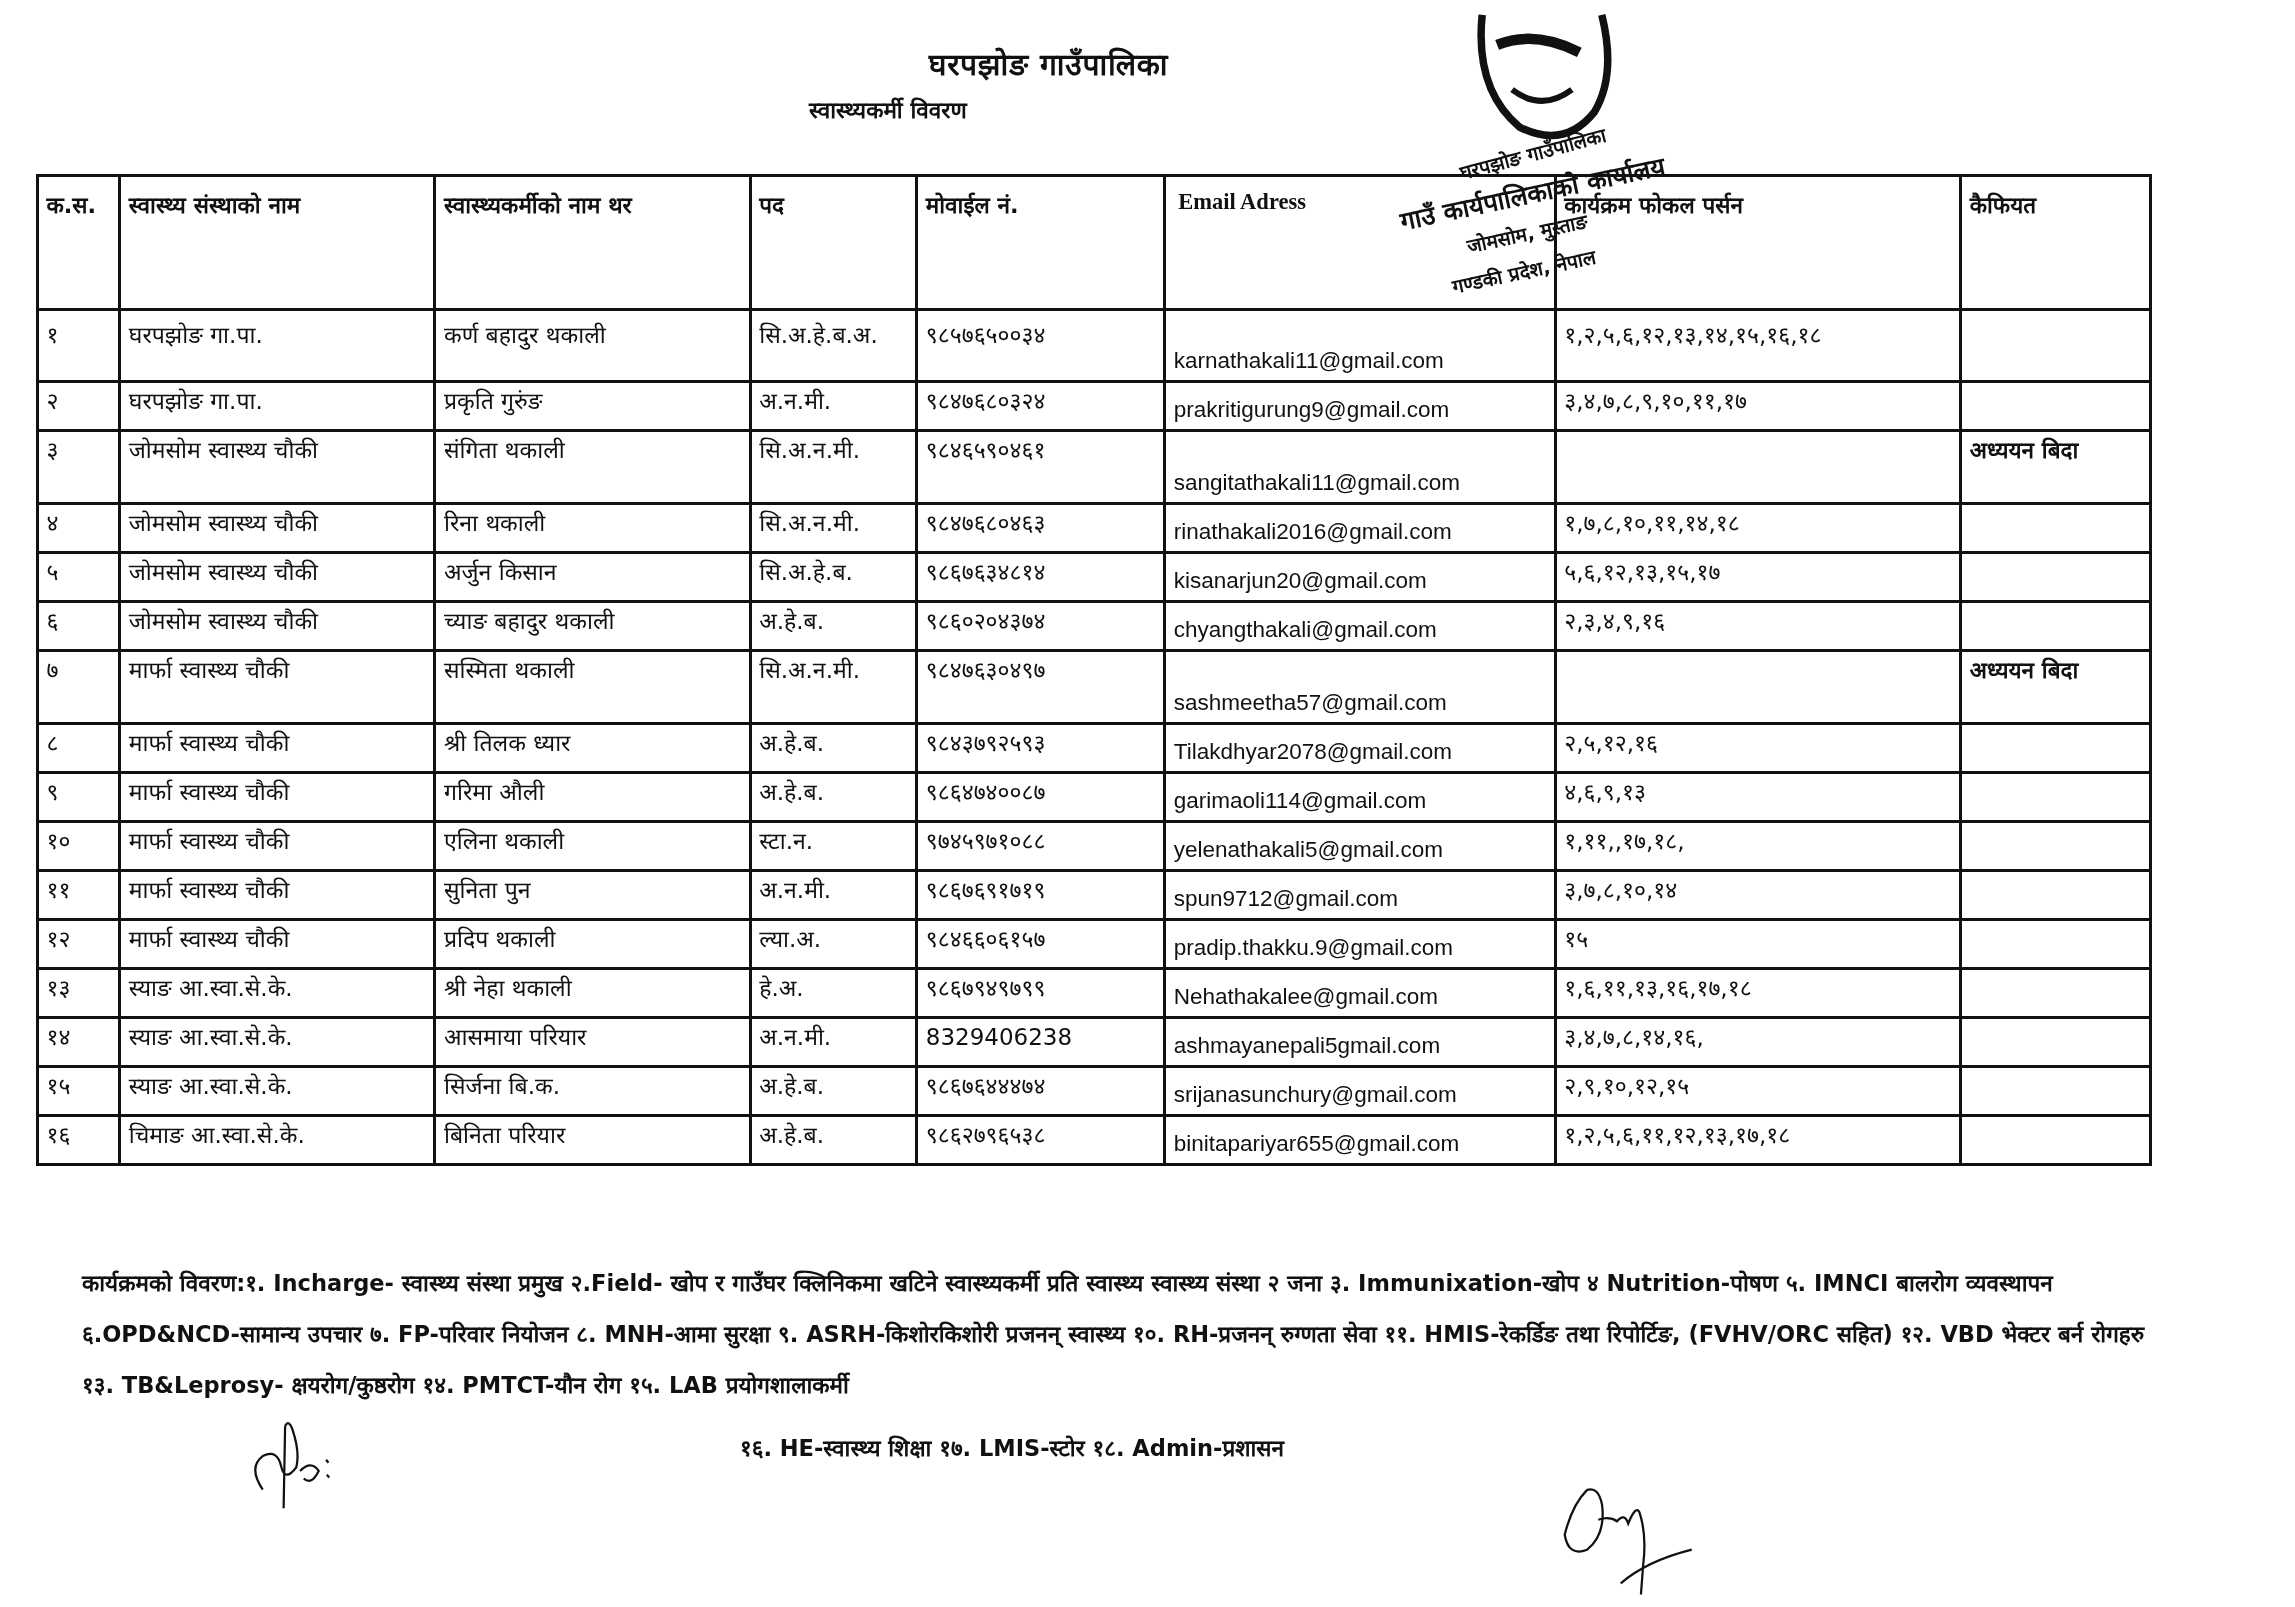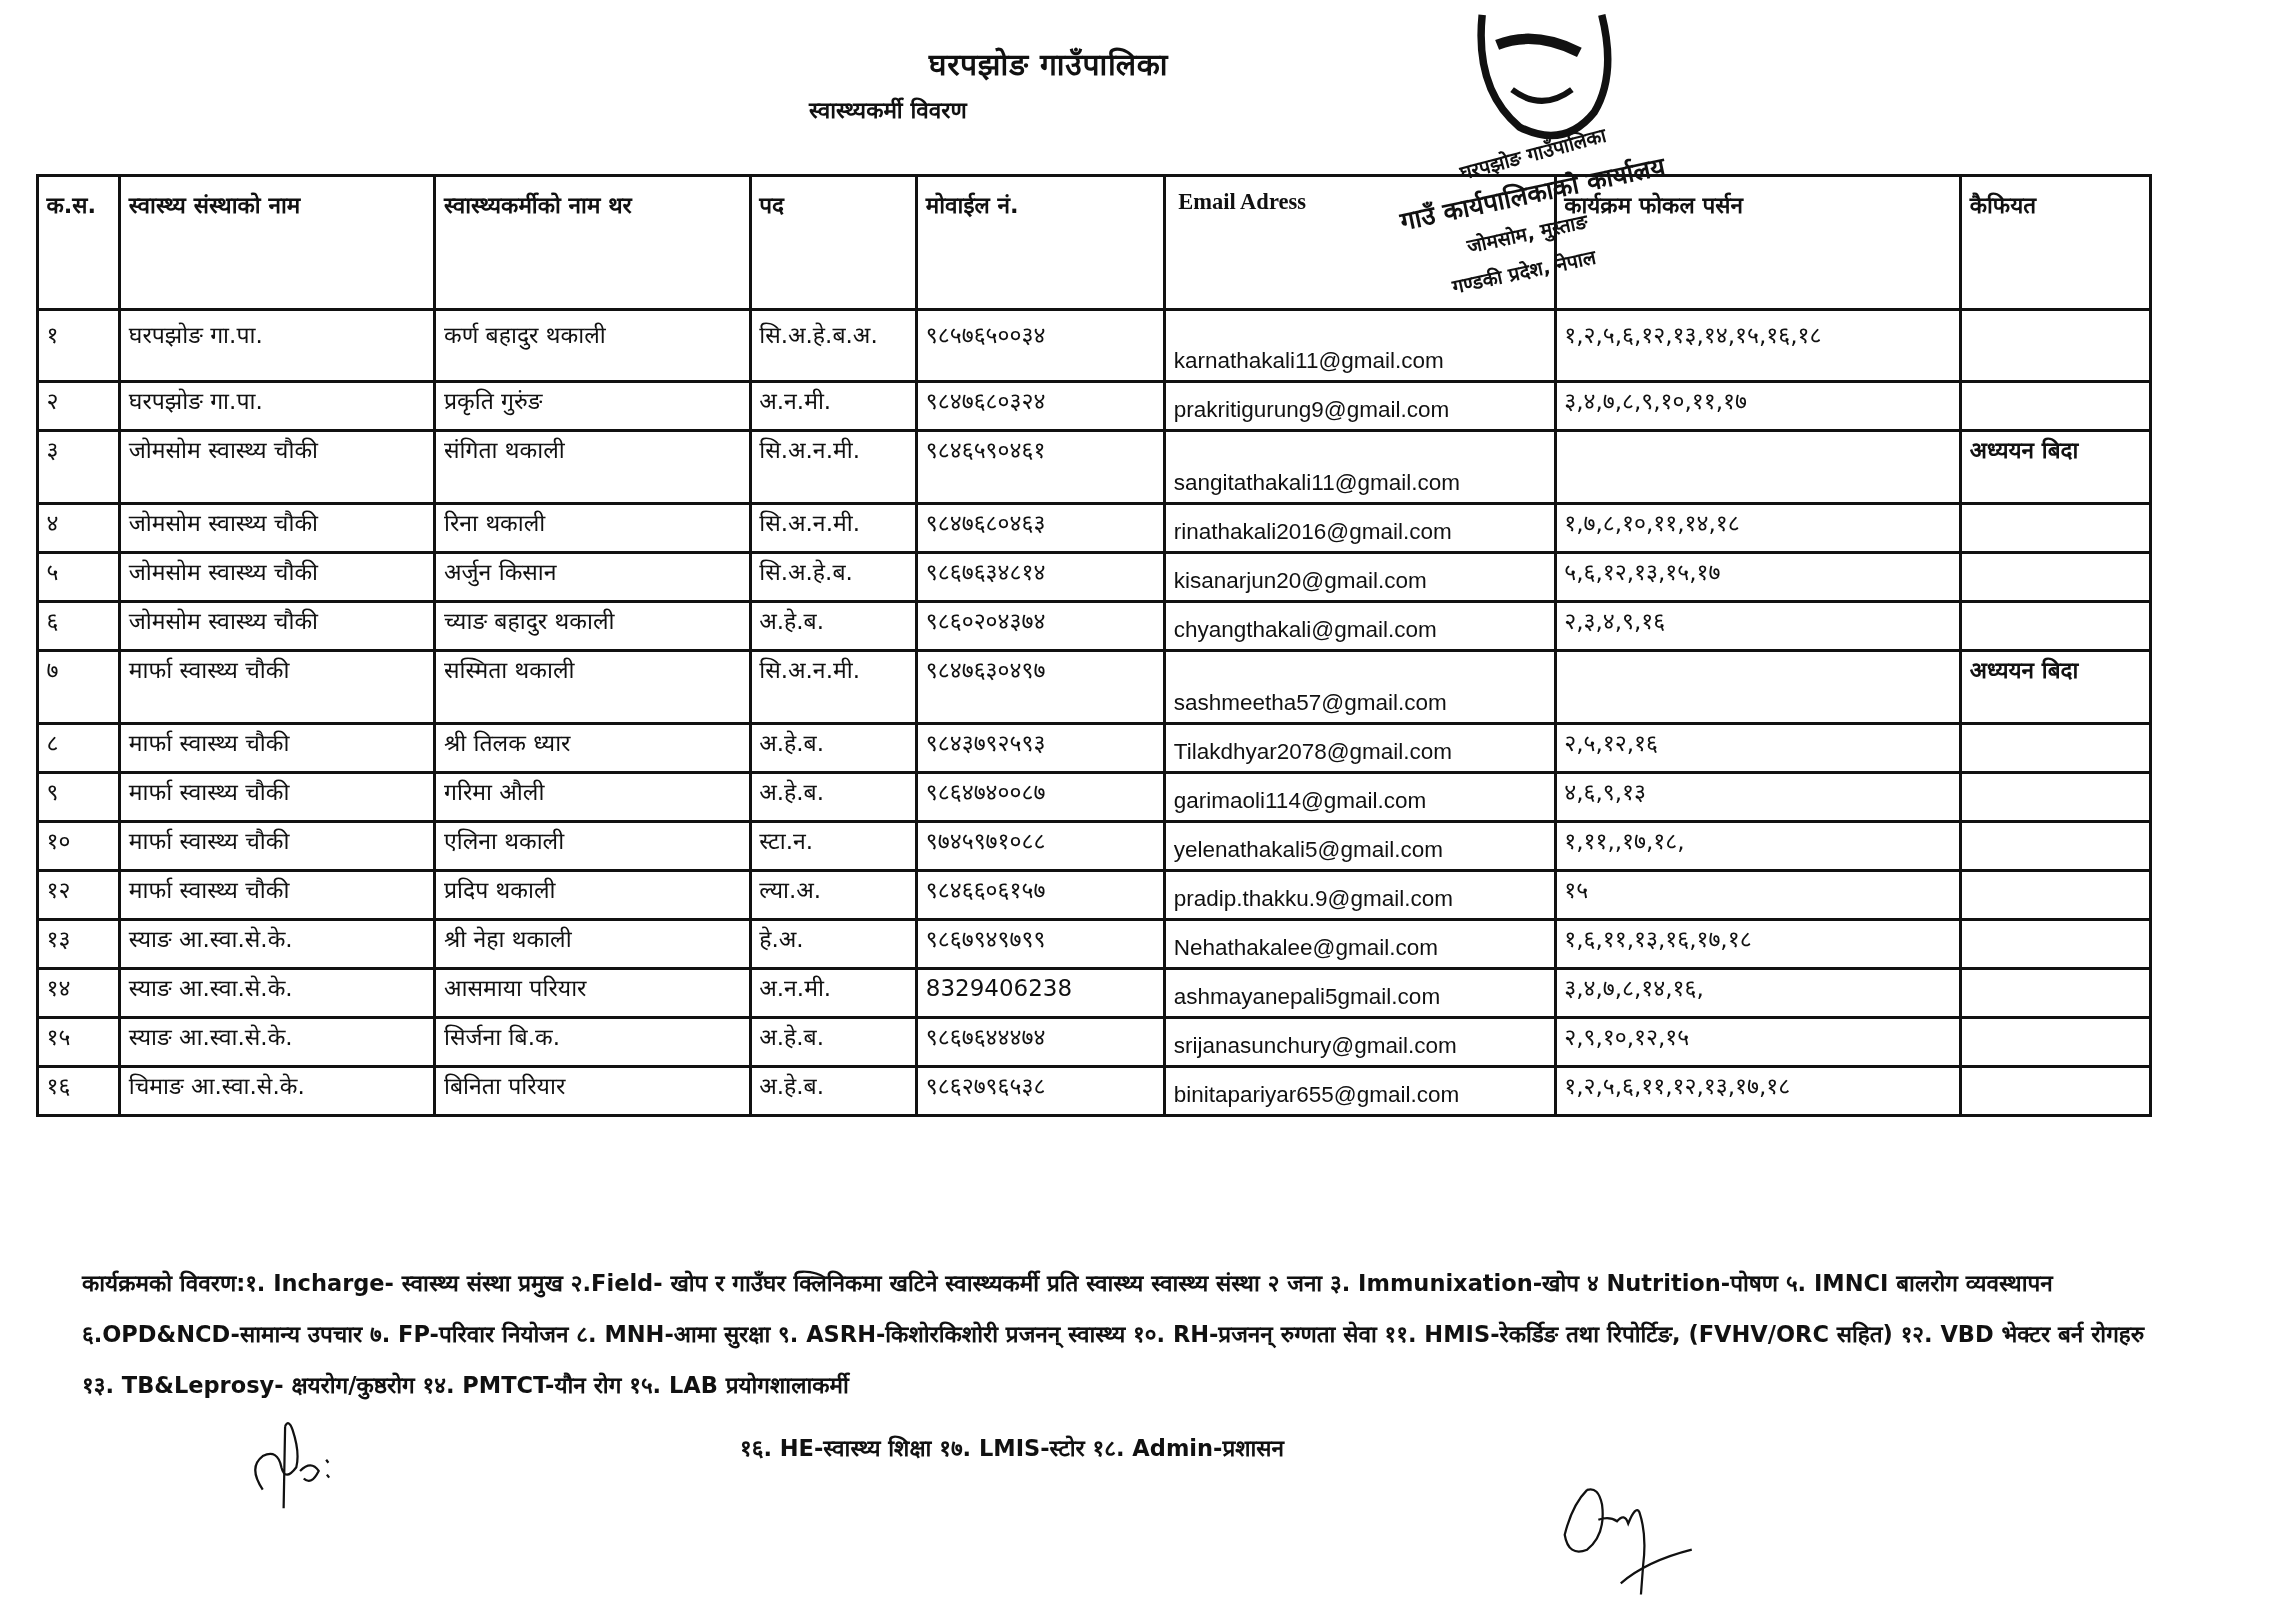--- a/index.html
+++ b/index.html
@@ -192,20 +192,30 @@
         <td>१०</td>
         <td>मार्फा स्वास्थ्य चौकी</td>
         <td>एलिना थकाली</td>
         <td>स्टा.न.</td>
         <td>९७४५९७१०८८</td>
         <td class="email">yelenathakali5@gmail.com</td>
         <td>१,११,,१७,१८,</td>
         <td class="remark"></td>
       </tr>
       <tr class="rN">
+        <td>११</td>
+        <td>मार्फा स्वास्थ्य चौकी</td>
+        <td>सुनिता पुन</td>
+        <td>अ.न.मी.</td>
+        <td>९८६७६९१७१९</td>
+        <td class="email">spun9712@gmail.com</td>
+        <td>३,७,८,१०,१४</td>
+        <td class="remark"></td>
+      </tr>
+      <tr class="rN">
         <td>१२</td>
         <td>मार्फा स्वास्थ्य चौकी</td>
         <td>प्रदिप थकाली</td>
         <td>ल्या.अ.</td>
         <td>९८४६६०६१५७</td>
         <td class="email">pradip.thakku.9@gmail.com</td>
         <td>१५</td>
         <td class="remark"></td>
       </tr>
       <tr class="rN">

